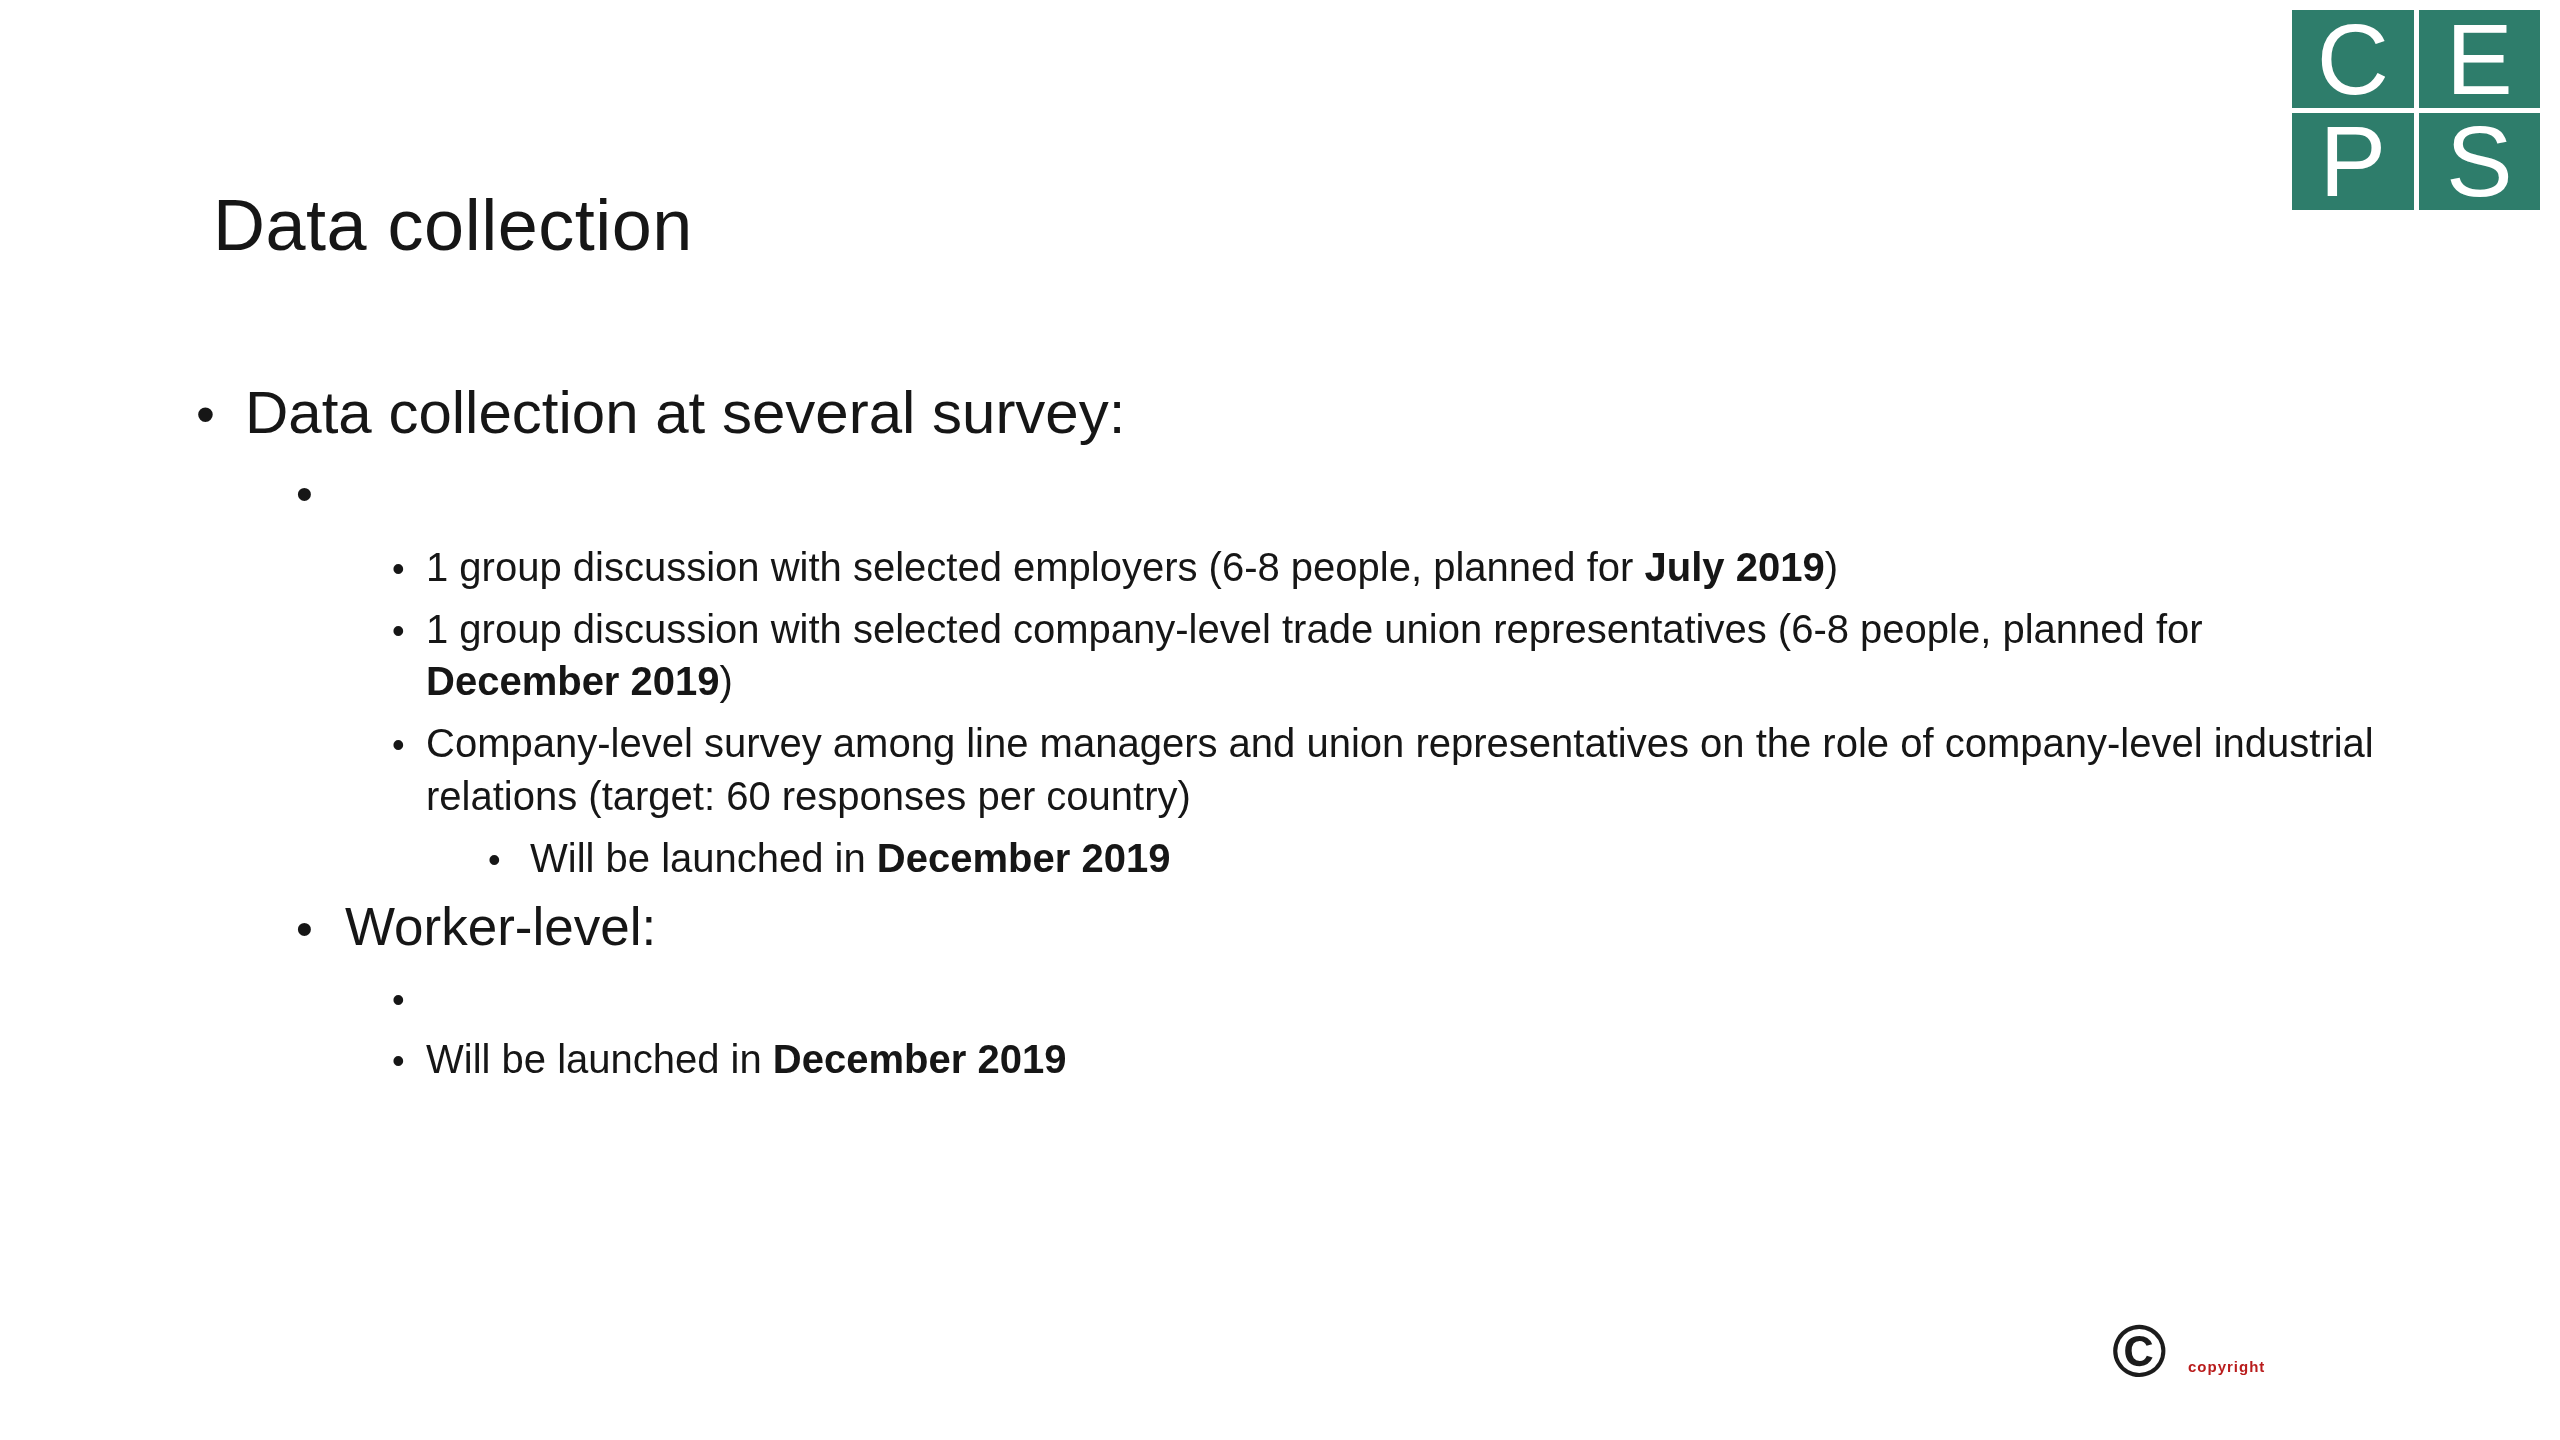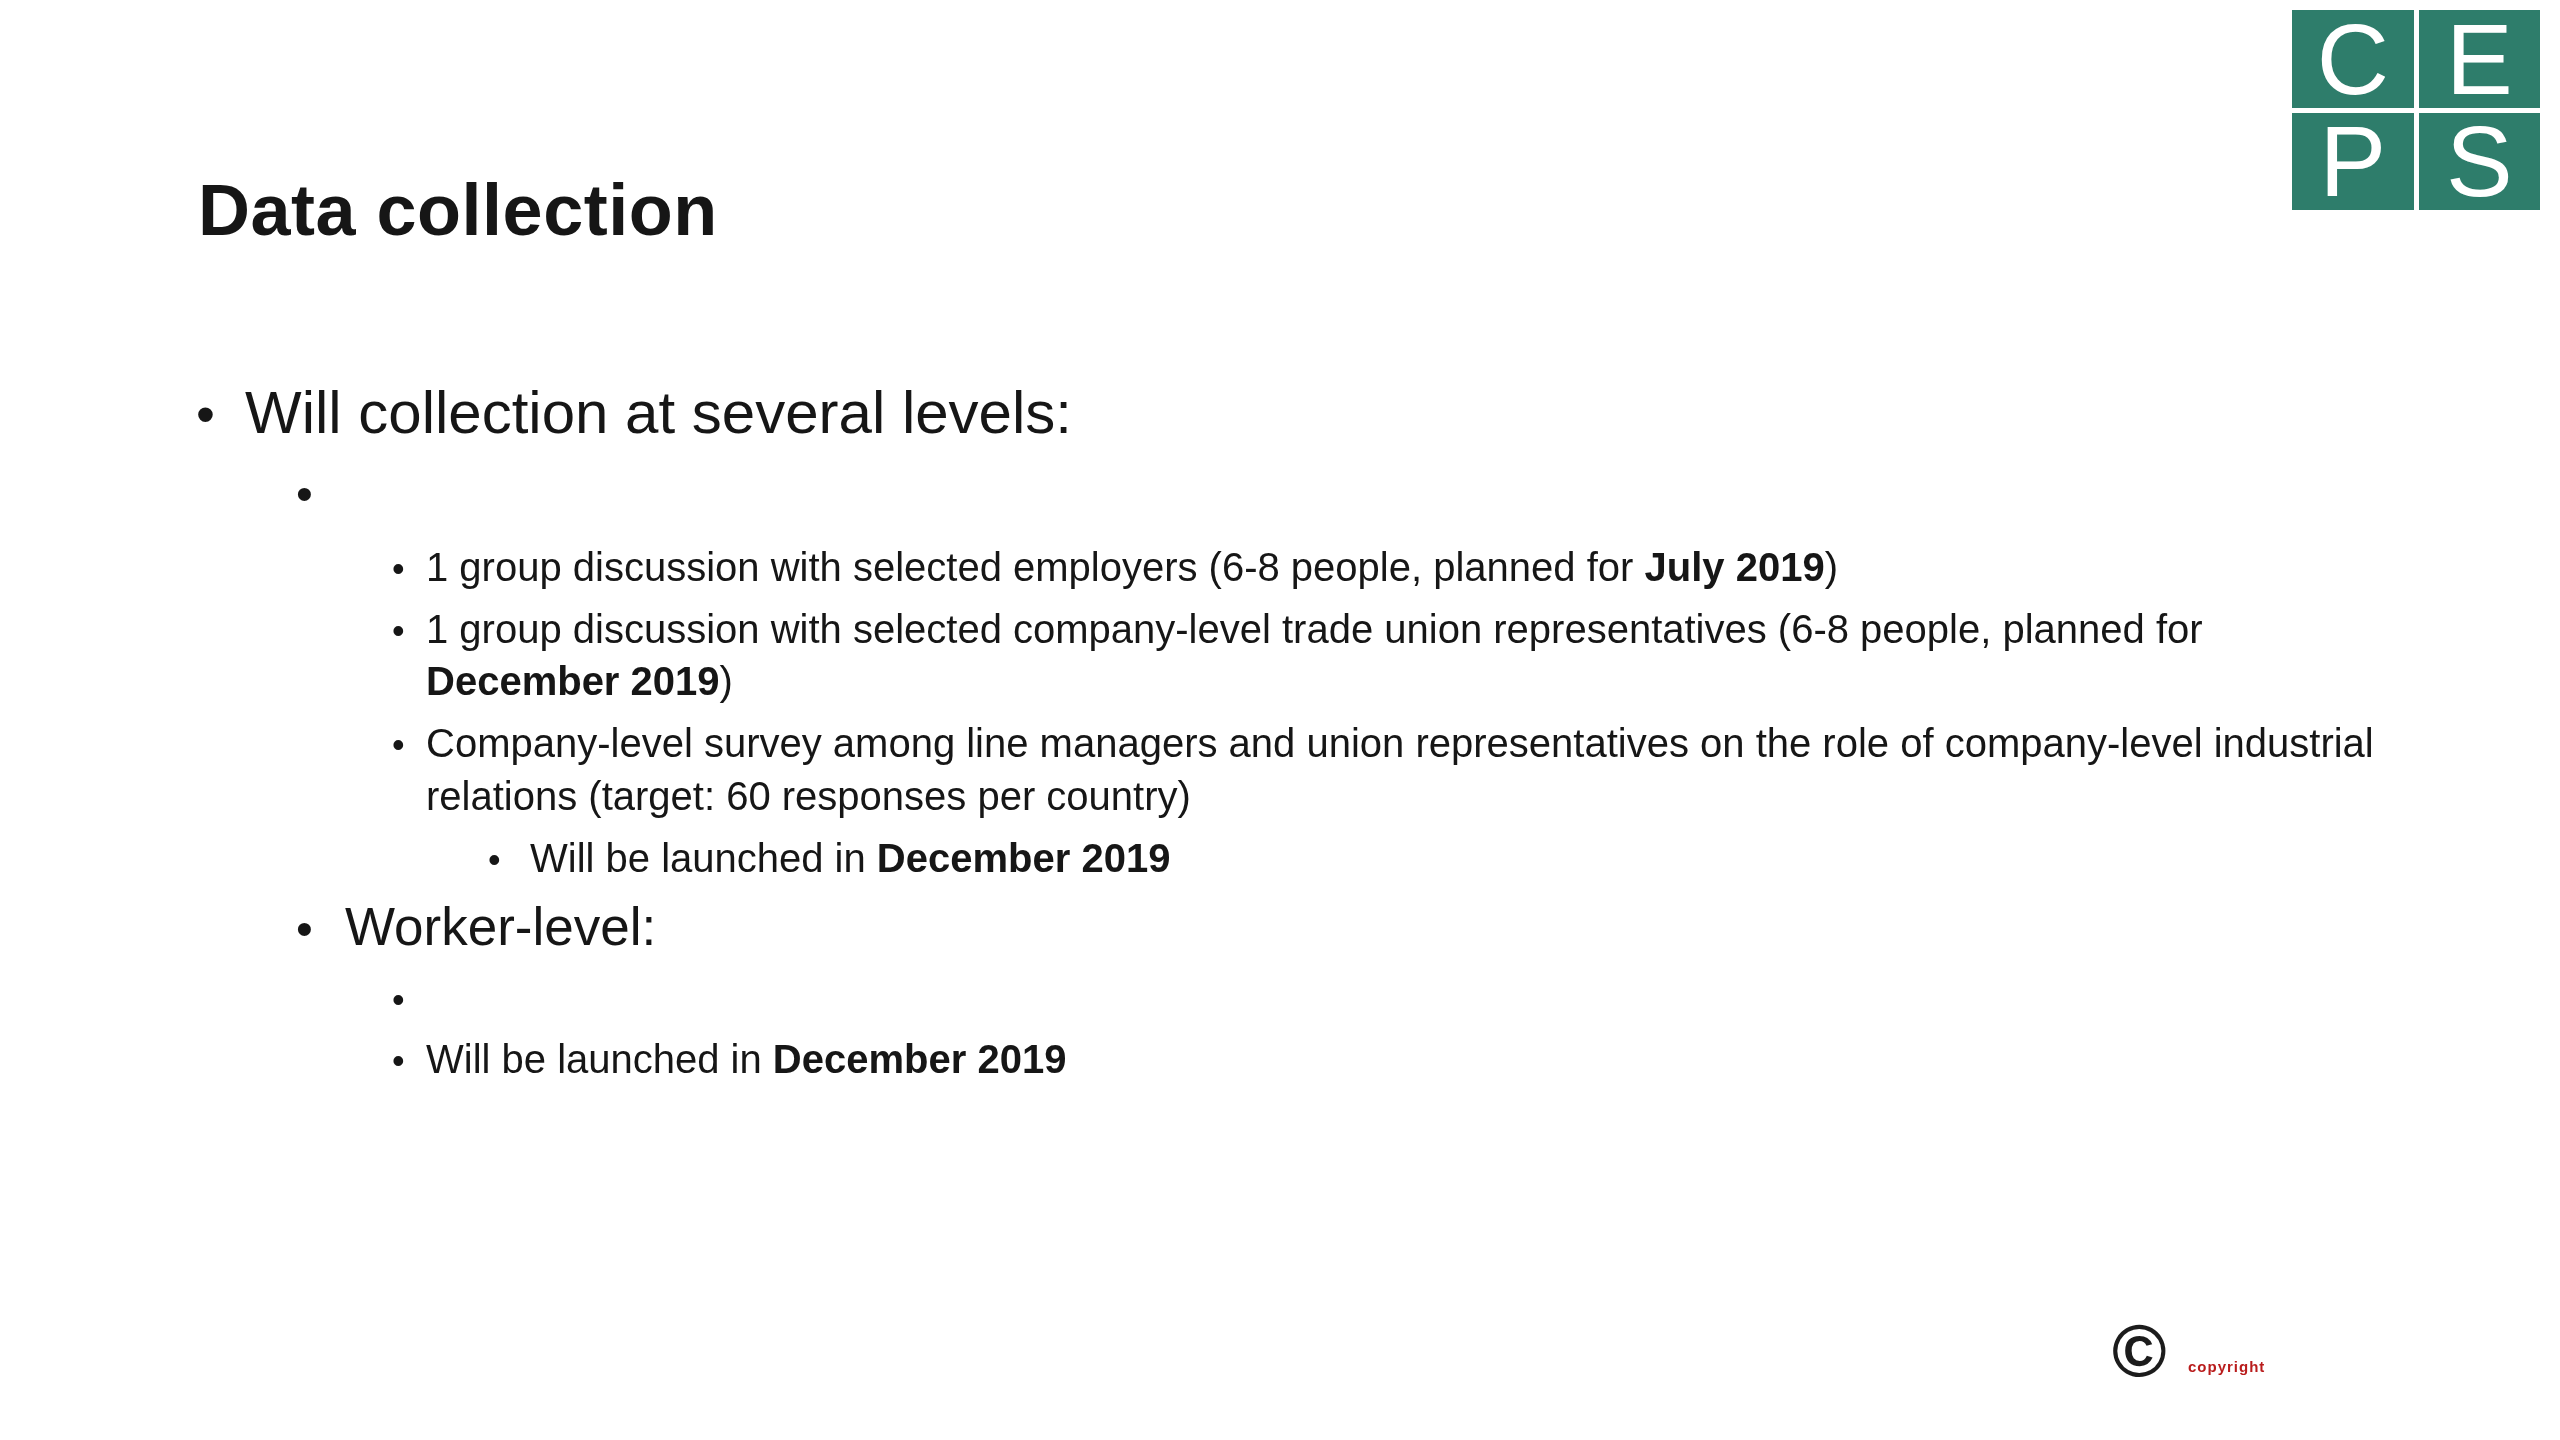--- a/index.html
+++ b/index.html
@@ -15,23 +15,23 @@
     overflow: hidden;
     font-family: "Liberation Sans", sans-serif;
     color: #161616;
   }
 
   
   .slide-title {
     position: absolute;
     left: 197px;
     top: 168px;
-    margin: 1px;
+    margin: 16px;
     font-size: 72px;
-    font-weight: 700;
+    font-weight: 400;
     letter-spacing: 0.5px;
     color: #161616;
     white-space: nowrap;
   }
 
   
   .content {
     position: absolute;
     left: 0;
     top: 376px;
@@ -125,21 +125,21 @@
       <span>P</span>
     </div>
     <div class="cell" style="background: rgb(46, 125, 107); color: rgb(255, 255, 255);">
       <span>S</span>
     </div>
   </div>
 
   <div class="content">
       <div class="item l1">
         <span class="bullet">•</span>
-        <span class="text"><span class="">Will collection at several levels:</span></span>
+        <span class="text"><span class="">Data collection at several survey:</span></span>
       </div>
       <div class="item l2">
         <span class="bullet">•</span>
       </div>
       <div class="item l3">
         <span class="bullet">•</span>
         <span class="text"><span class="">1 group discussion with selected employers (6-8 people, planned for </span><span class="bold">July 2019</span><span class="">)</span></span>
       </div>
       <div class="item l3">
         <span class="bullet">•</span>

